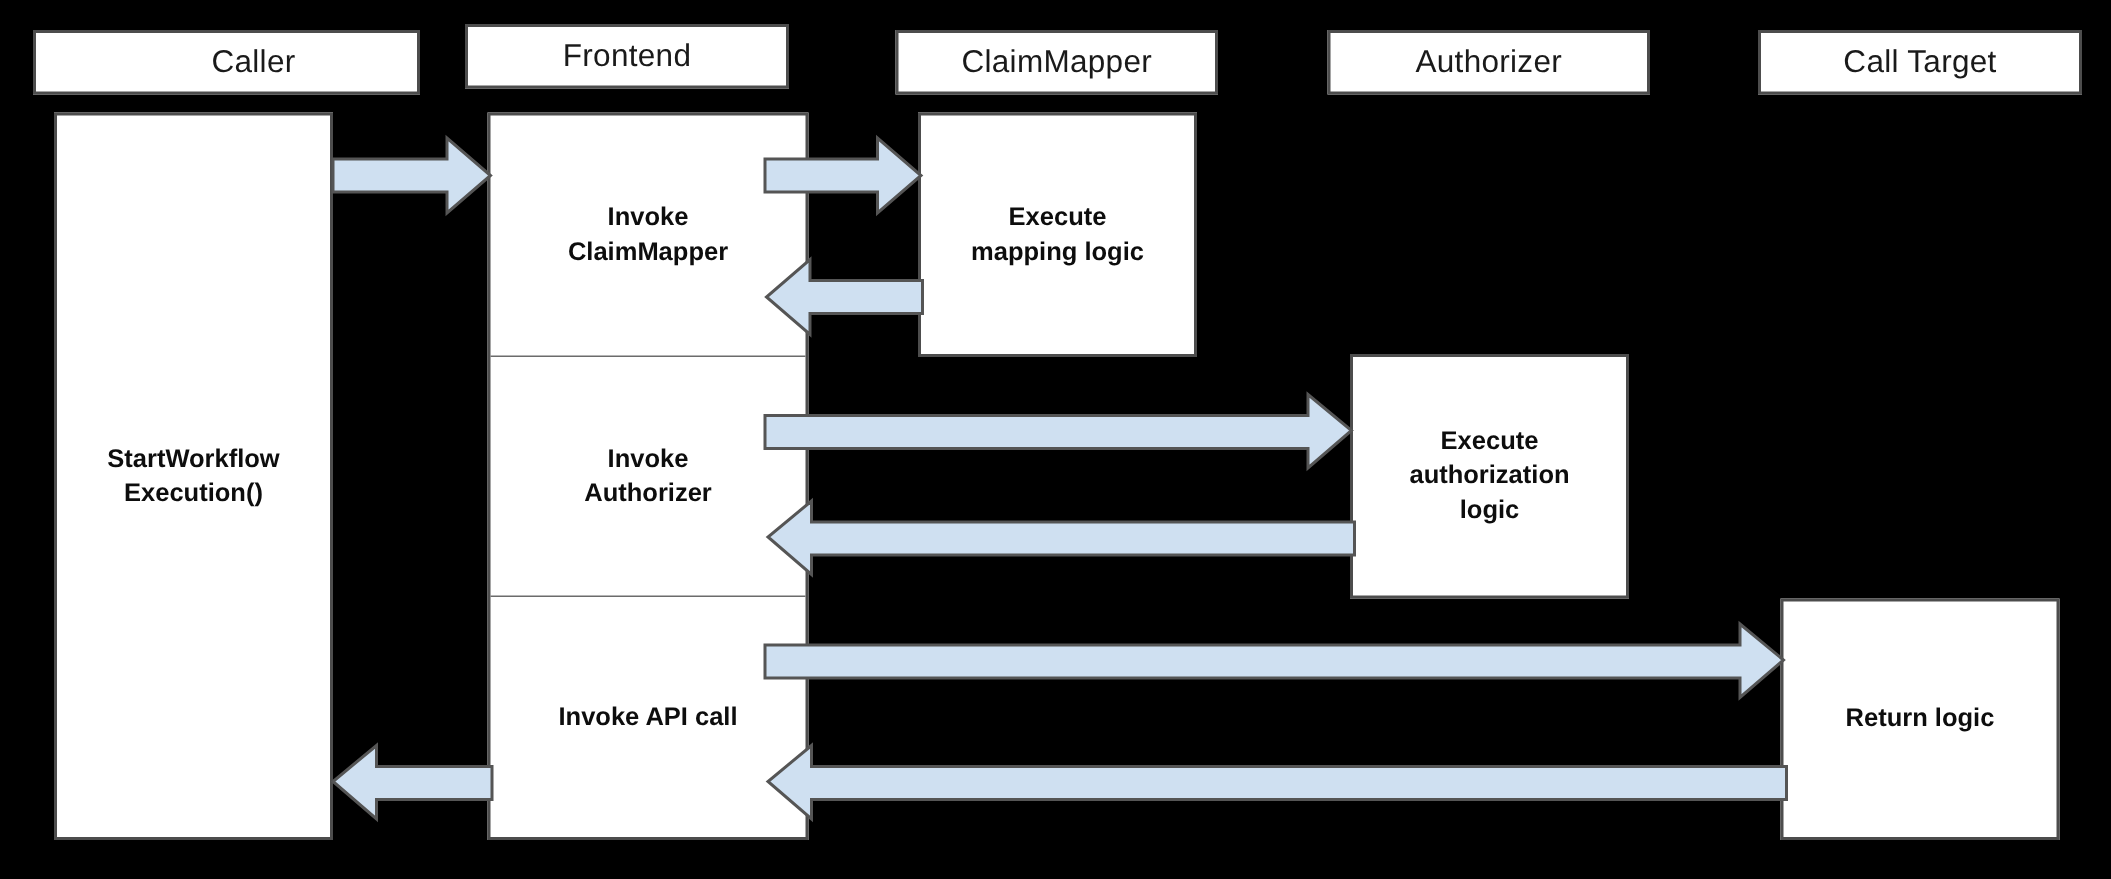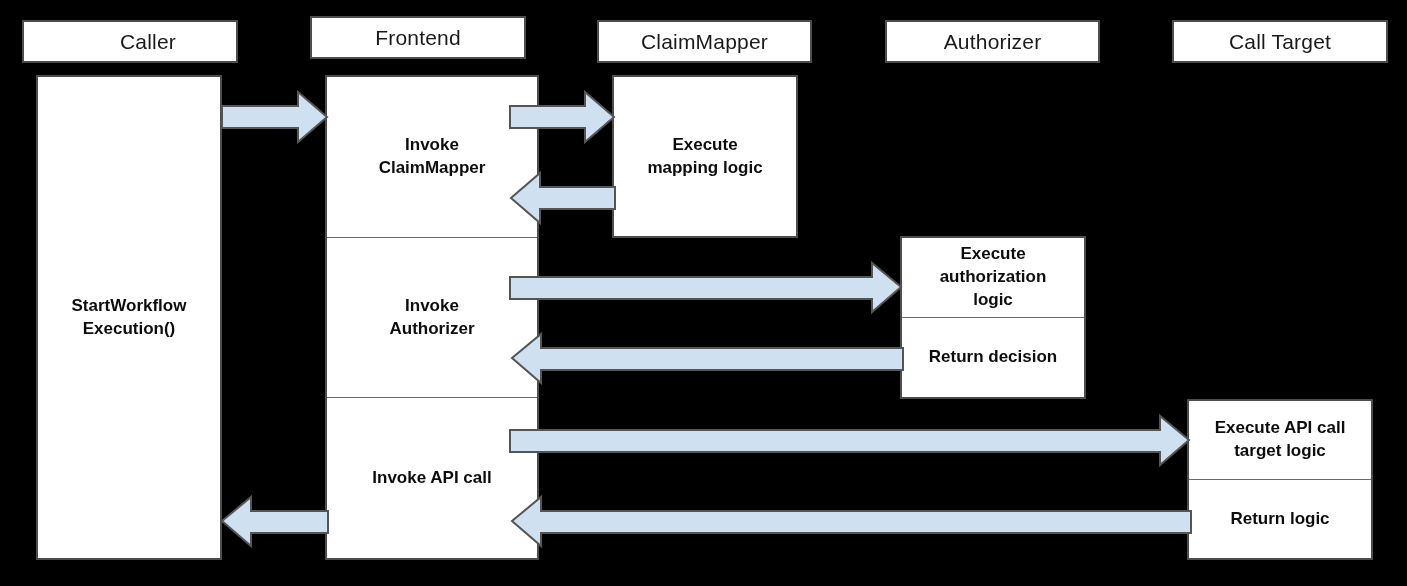--- a/index.html
+++ b/index.html
@@ -66,21 +66,21 @@
     stroke: #555555;
     stroke-width: 2;
     stroke-linejoin: miter;
   }
 </style>
 </head>
 <body>
 
 <div id="canvas">
 
-  <div class="lane-header" style="left:22px; top:20px; width:216px; height:43px;padding-left:36px;">
+  <div class="lane-header" style="left:22px; top:20px; width:258px; height:43px;padding-left:36px;">
     <span>Caller</span>
   </div>
 
   <div class="lane-header" style="left:310px; top:16px; width:216px; height:43px;">
     <span>Frontend</span>
   </div>
 
   <div class="lane-header" style="left:597px; top:20px; width:215px; height:43px;">
     <span>ClaimMapper</span>
   </div>
@@ -102,25 +102,23 @@
     <div class="section">Invoke<br>Authorizer</div>
     <div class="section">Invoke API call</div>
   </div>
 
   <div class="lifeline" style="left:612px; top:75px; width:186px; height:163px;">
     <div class="section">Execute<br>mapping logic</div>
   </div>
 
   <div class="lifeline" style="left:900px; top:236px; width:186px; height:163px;">
     <div class="section">Execute<br>authorization<br>logic</div>
-    <div class="section">Return decision</div>
   </div>
 
   <div class="lifeline" style="left:1187px; top:399px; width:186px; height:161px;">
-    <div class="section">Execute API call<br>target logic</div>
     <div class="section">Return logic</div>
   </div>
 
   <svg class="arrow" style="left:222px; top:90px; width:106px; height:54px;" viewBox="0 0 106 54">
     <polygon points="0,16 76,16 76,2 105,27 76,52 76,38 0,38"></polygon>
   </svg>
 
   <svg class="arrow" style="left:510px; top:90px; width:105px; height:54px;" viewBox="0 0 105 54">
     <polygon points="0,16 75,16 75,2 104,27 75,52 75,38 0,38"></polygon>
   </svg>

